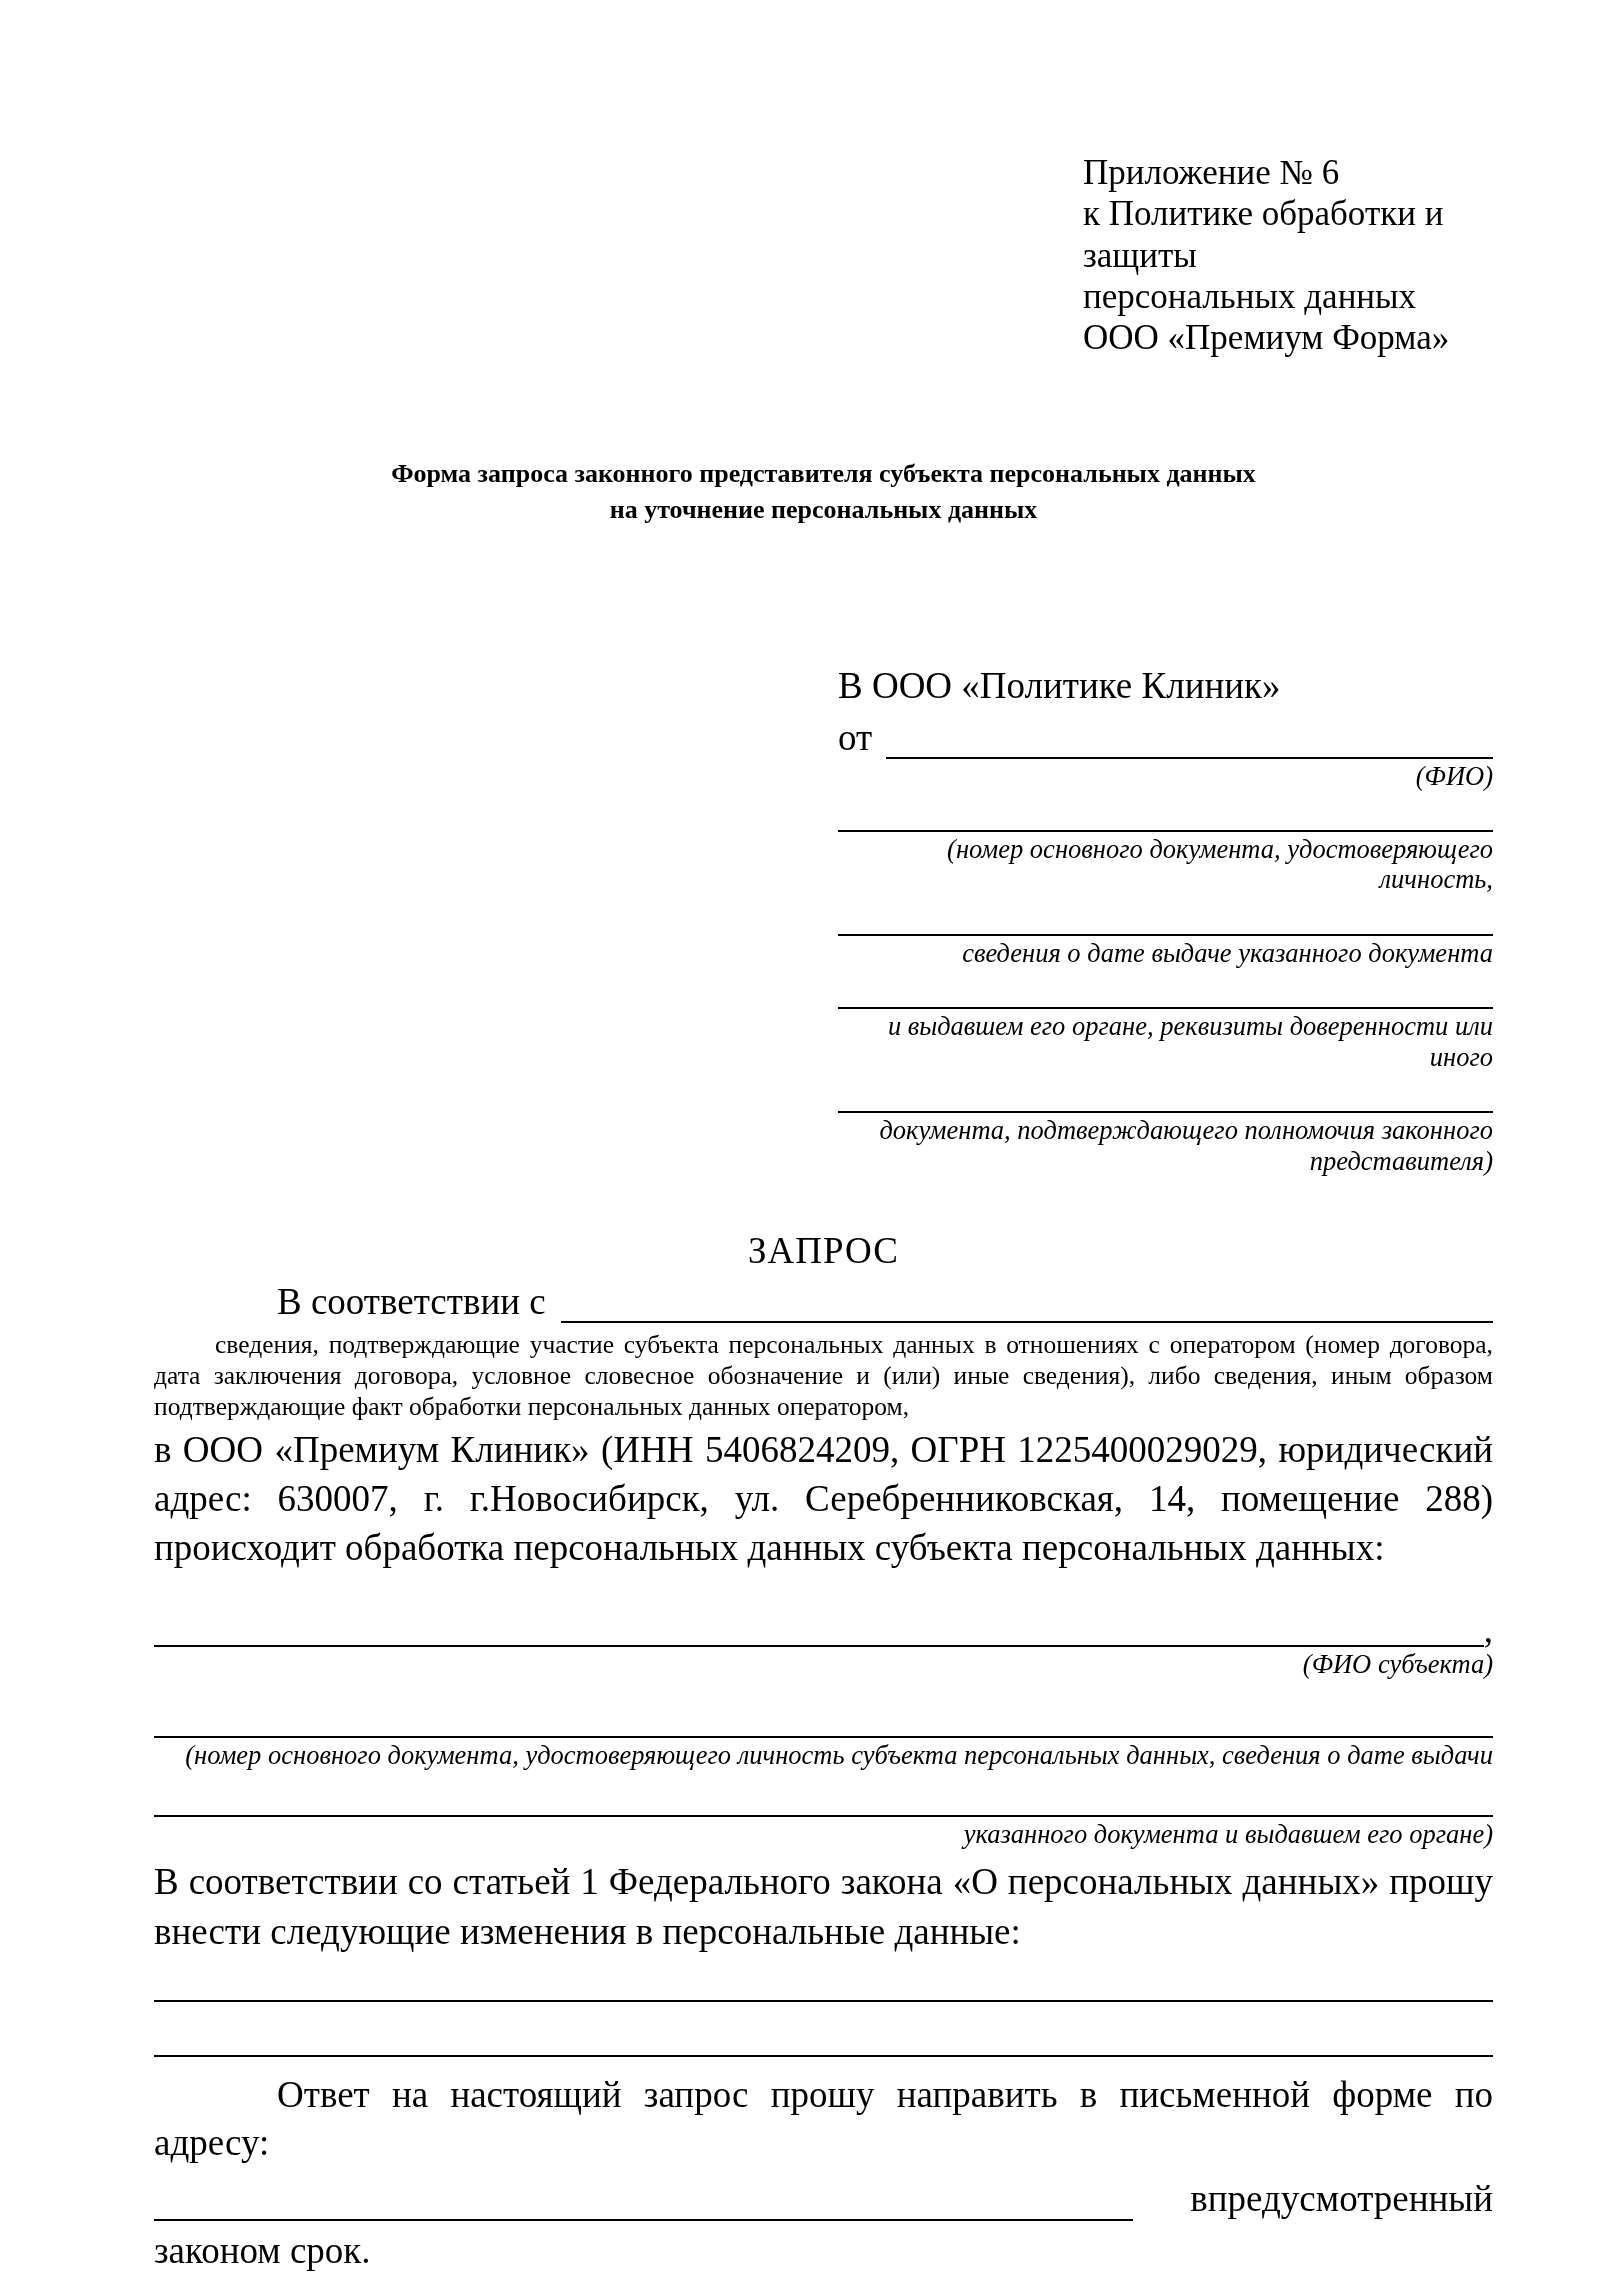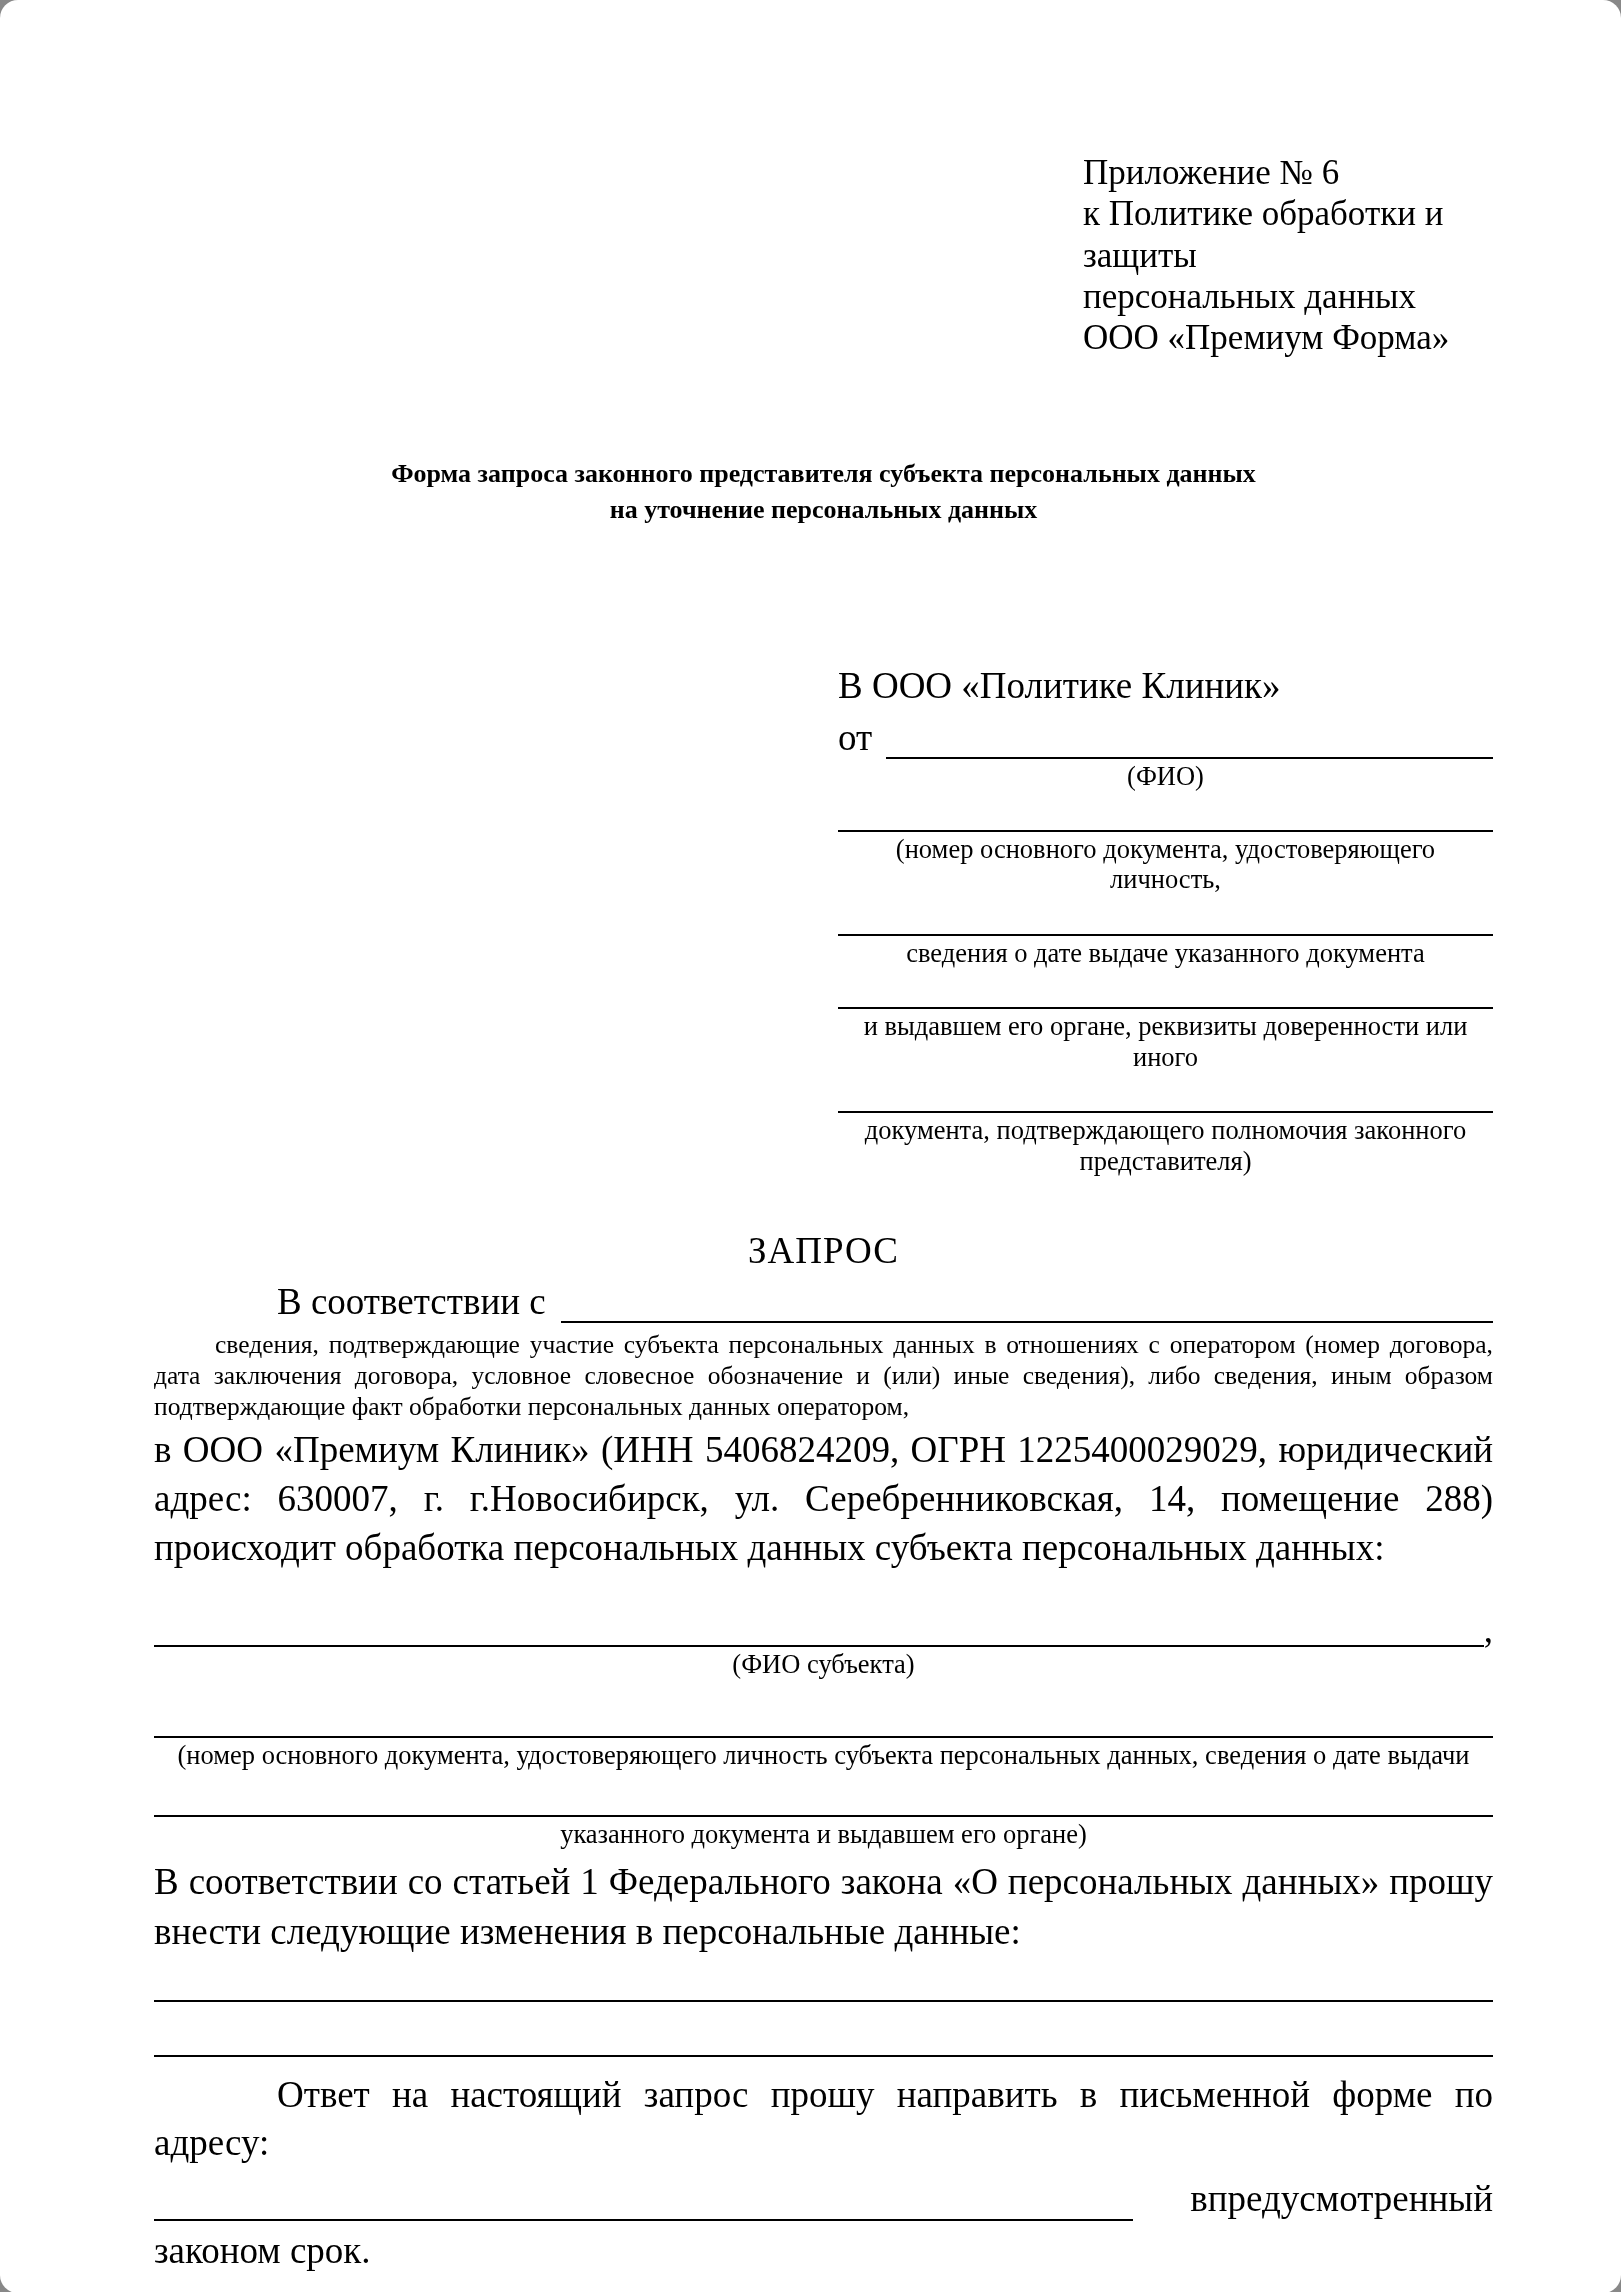--- a/index.html
+++ b/index.html
@@ -8,31 +8,30 @@
     position:relative;
     width:1621px;
     height:2293px;
     margin:0 auto;
     background:#ffffff;
     color:#000;
     font-family:"Liberation Serif","DejaVu Serif",serif;
     font-size:37px;
     padding:152px 128px 17px 154px;
     overflow:hidden;
-    border-radius:18px;
   }
   .appendix { margin-left:929px; font-size:35px; line-height:1.18; }
   .doc-title { margin-top:98px; text-align:center; font-weight:700; font-size:26px; line-height:1.35; }
 
   .addressee { margin-top:137px; margin-left:684px; }
   .addr-to { line-height:1.2; }
   .from-row { display:flex; align-items:flex-end; margin-top:9.8px; }
   .from-label { padding-right:13.7px; line-height:1.1; }
   .fill { flex:1 1 auto; border-bottom:2.9px solid #000; }
-  .caption { font-size:26.5px; text-align:center; line-height:1.15; margin-top:2px; }
+  .caption { font-size:26.5px; text-align:right; line-height:1.15; margin-top:2px;font-style:italic; }
   .field-blank { height:41px; border-bottom:2.9px solid #000; }
 
   .zapros { margin-top:53px; text-align:center; letter-spacing:1px; }
   .accord-row { display:flex; align-items:flex-end; margin-top:9.8px; padding-left:123px; }
   .accord-label { padding-right:15.7px; line-height:1.1; white-space:nowrap; }
 
   .footnote { font-size:25.5px; line-height:1.22; text-align:justify; text-indent:61px; margin-top:5.9px; }
   .op-par { text-align:justify; line-height:1.32; margin-top:3.9px; }
 
   .comma-row { display:flex; align-items:flex-end; margin-top:41px; }

